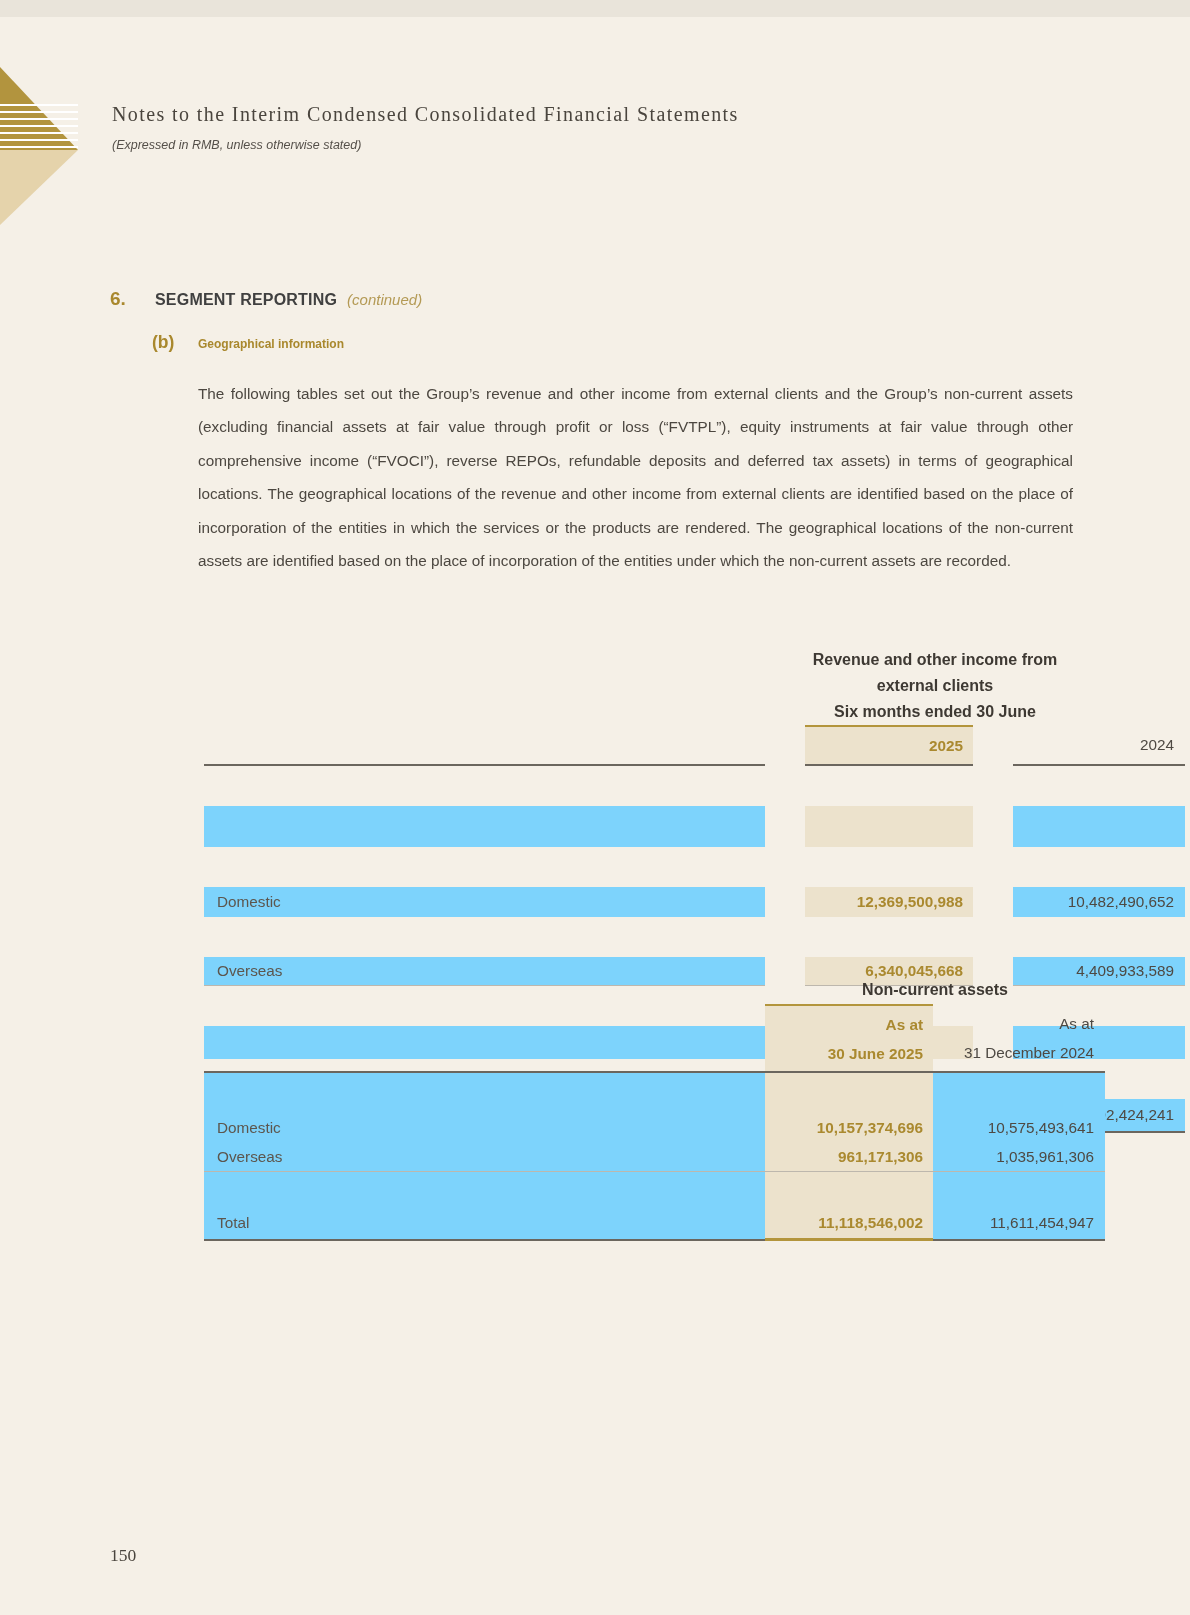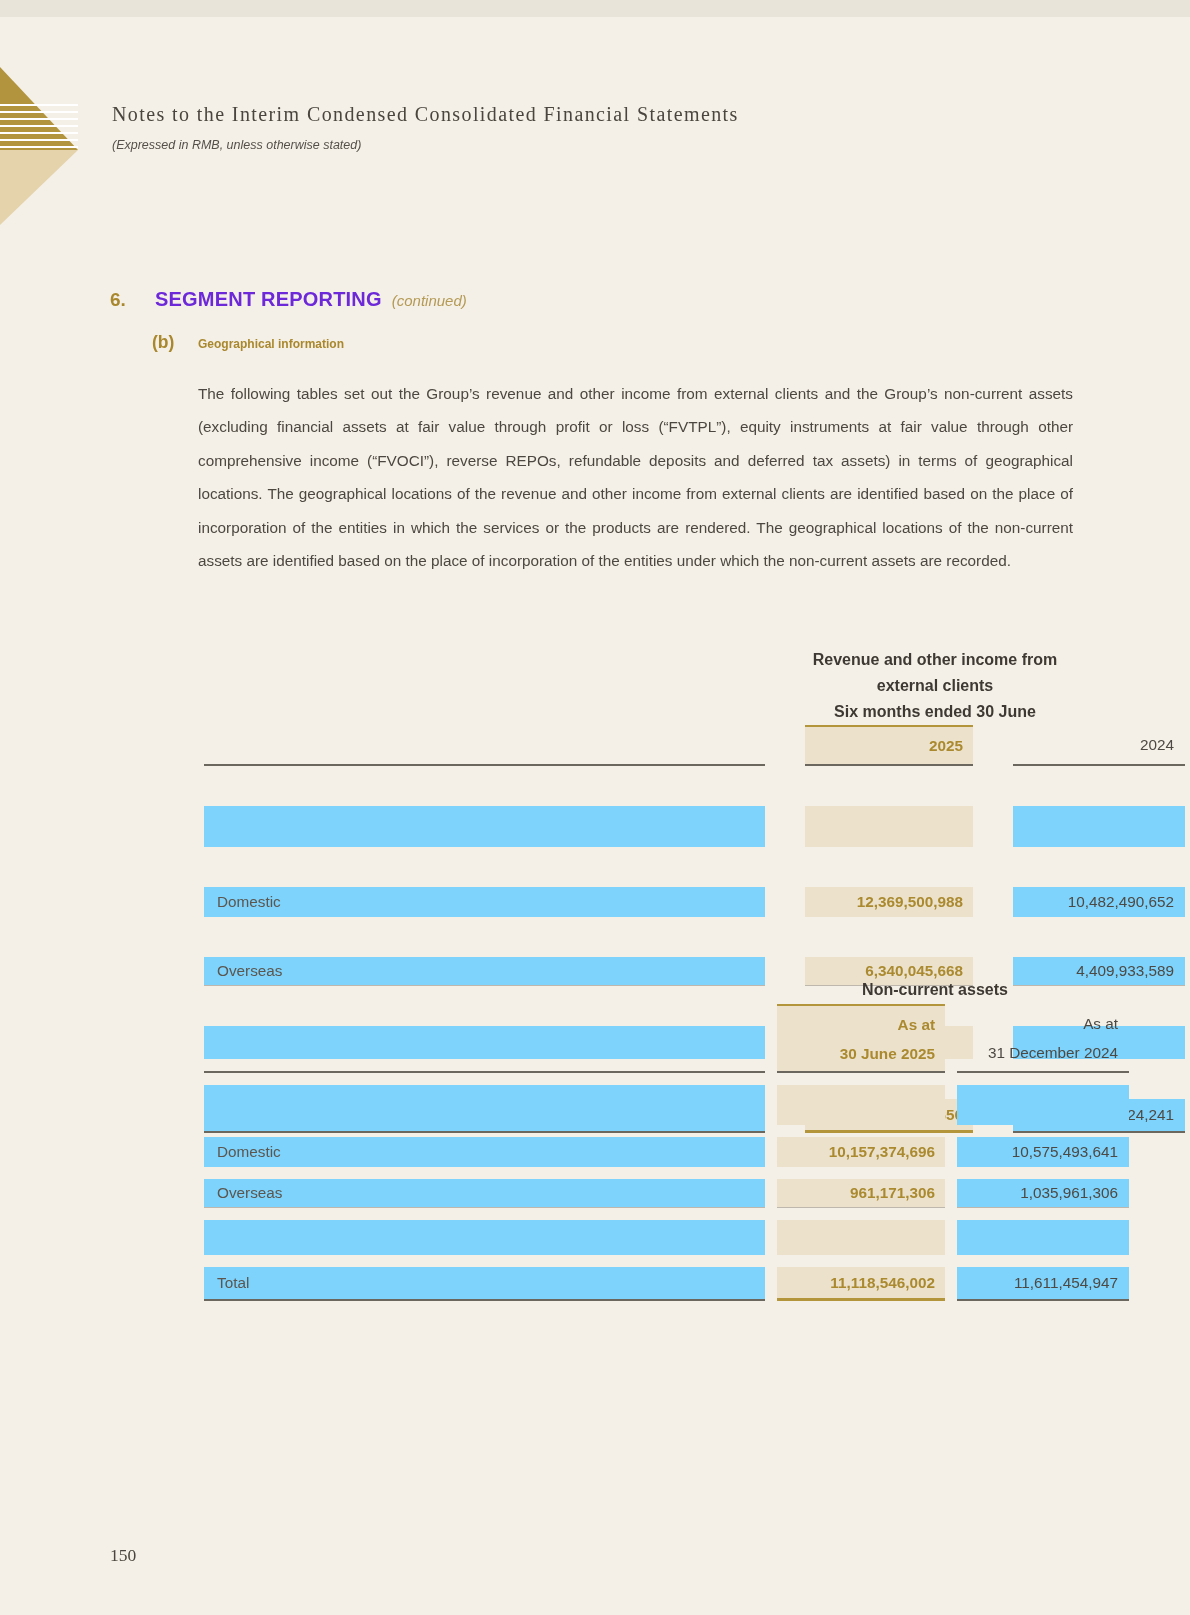--- a/index.html
+++ b/index.html
@@ -18,21 +18,21 @@
   .doc-header { position:absolute; left:112px; top:86px; }
   .doc-title {
     font-family:"Liberation Serif", serif;
     font-size:20px; letter-spacing:1.4px;
     color:#4a453e; font-weight:500; white-space:nowrap;
   }
   .doc-subtitle { font-style:italic; font-size:12.5px; color:#55504a; margin-top:12px; }
 
   .sec-heading { position:absolute; left:110px; top:271px; display:flex; align-items:baseline; }
   .sec-num  { display:inline-block; width:45px; font-size:19px; font-weight:bold; color:#a9882d; }
-  .sec-title{ font-size:20px; font-weight:bold; color:#6d28d9; letter-spacing:0.2px; }
+  .sec-title{ font-size:16px; font-weight:bold; color:#404040; letter-spacing:0.2px; }
   .sec-cont { font-size:15px; font-style:italic; color:#b49a55; margin-left:10px; }
 
   .subsec-heading { position:absolute; left:152px; top:315px; display:flex; align-items:baseline; }
   .subsec-label { display:inline-block; width:46px; font-size:17.5px; font-weight:bold; color:#a9882d; }
   .subsec-title { font-size:12px; font-weight:bold; color:#a9882d; }
 
   .body-text {
     position:absolute; left:198px; top:360px; width:875px;
     font-size:15.3px; line-height:33.4px; text-align:justify; color:#4c4740;
   }
@@ -43,21 +43,21 @@
   }
   .t1-heading { top:630px; }
   .t2-heading { top:960px; }
 
   .grid {
     position:absolute; left:204px; width:901px;
     display:grid; grid-template-columns:561px 168px 172px;
     font-size:15.3px;
   }
   .grid1 { top:708px; grid-template-rows:41px 41px 30px 29px 33px 34px;gap:40px; }
-  .grid2 { top:987px; grid-template-rows:69px 40px 30px 29px 35px 34px;gap:12px; }
+  .grid2 { top:987px; grid-template-rows:69px 40px 30px 29px 35px 34px; }
 
   .cell { display:flex; align-items:center; }
   .lab  { padding-left:13px; color:#5c564e; }
   .numc { justify-content:flex-end; text-align:right; }
   .tan  { background:#ece2cc; padding-right:10px; }
   .rcol { padding-right:11px; }
   .white{ background:#7dd3fc; }
   .goldv{ color:#aa892f; font-weight:bold; }
   .grayv{ color:#4e4943;padding-left:14px; }
   .bt-gold { border-top:2.5px solid #b3953c; }

